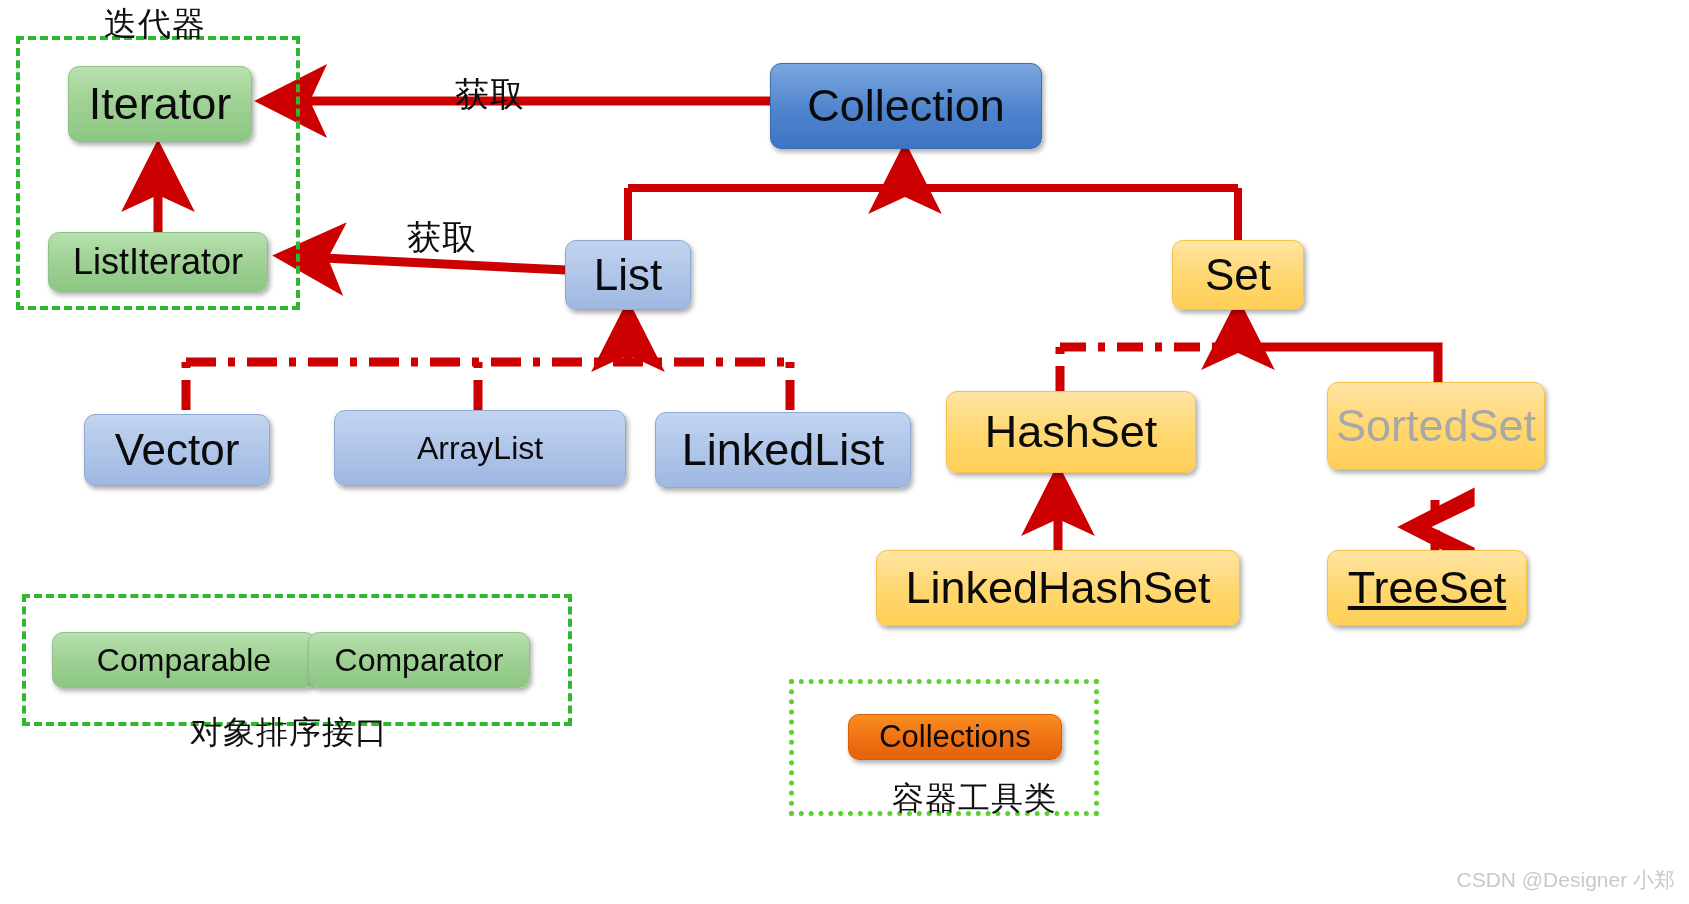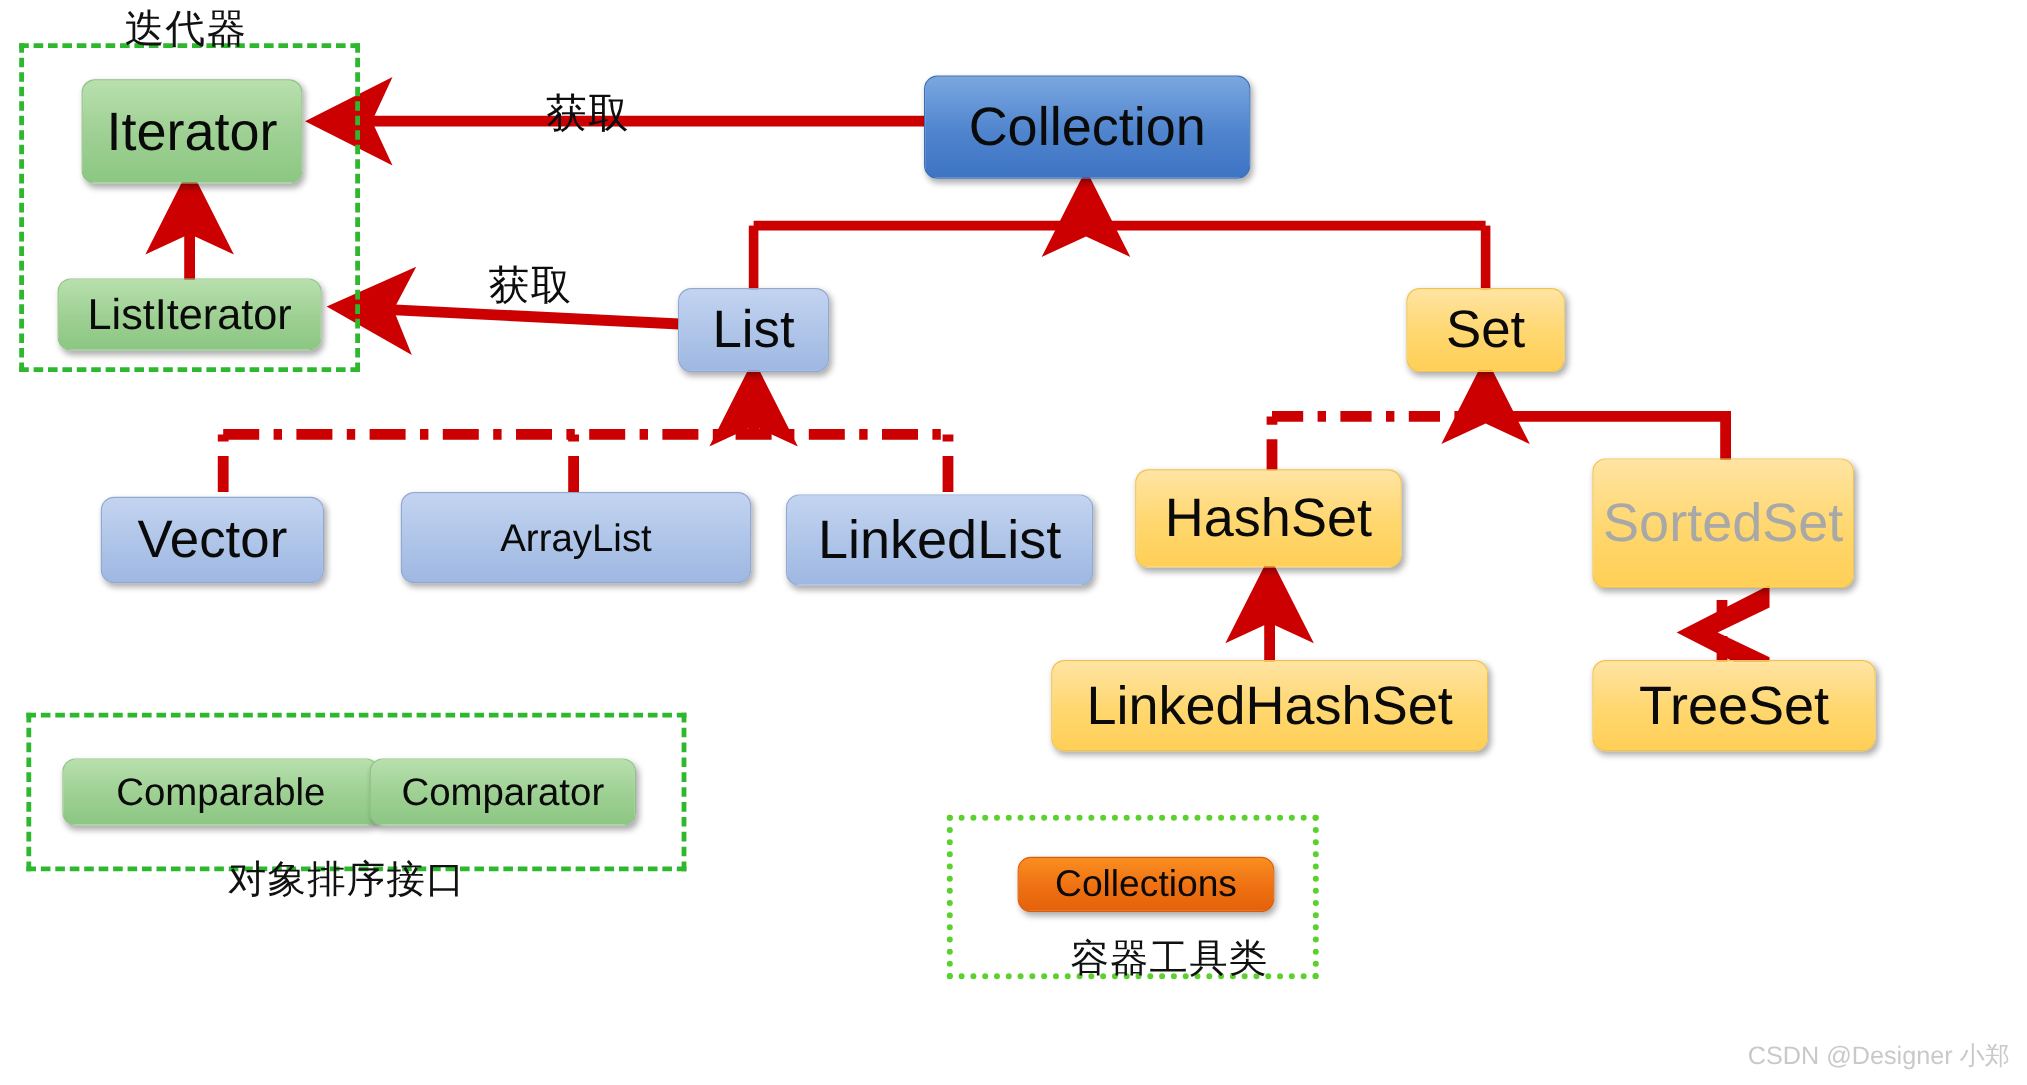--- a/index.html
+++ b/index.html
@@ -157,21 +157,21 @@
 
   <div class="group-frame frame-dashed" style="left:22px; top:594px; width:550px; height:132px;"></div>
   <div class="group-label" style="left:190px; top:711px; font-size:32px;">对象排序接口</div>
 
   <div class="group-frame frame-dotted" style="left:789px; top:679px; width:310px; height:137px;"></div>
   <div class="group-label" style="left:880px; top:777px; font-size:32px;margin-left:12px;">容器工具类</div>
 
   <div class="edge-label" style="left:455px; top:72px; font-size:34px;">获取</div>
   <div class="edge-label" style="left:407px; top:215px; font-size:34px;">获取</div>
 
-  <div class="node n-green" style="left:68px; top:66px; width:184px; height:87px; font-size:45px;">
+  <div class="node n-green" style="left:68px; top:66px; width:184px; height:76px; font-size:45px;">
     <span>Iterator</span>
   </div>
 
   <div class="node n-green" style="left:48px; top:232px; width:220px; height:60px; font-size:36px;">
     <span>ListIterator</span>
   </div>
 
   <div class="node n-blue-dark" style="left:770px; top:63px; width:272px; height:86px; font-size:45px;">
     <span>Collection</span>
   </div>
@@ -189,33 +189,33 @@
   </div>
 
   <div class="node n-blue-light" style="left:334px; top:410px; width:292px; height:76px; font-size:32px;">
     <span>ArrayList</span>
   </div>
 
   <div class="node n-blue-light" style="left:655px; top:412px; width:256px; height:76px; font-size:45px;">
     <span>LinkedList</span>
   </div>
 
-  <div class="node n-yellow" style="left:946px; top:391px; width:222px; height:82px; font-size:45px;">
+  <div class="node n-yellow" style="left:946px; top:391px; width:250px; height:82px; font-size:45px;">
     <span>HashSet</span>
   </div>
 
-  <div class="node n-yellow muted-text" style="left:1327px; top:382px; width:218px; height:108px; font-size:45px;">
+  <div class="node n-yellow muted-text" style="left:1327px; top:382px; width:218px; height:88px; font-size:45px;">
     <span>SortedSet</span>
   </div>
 
   <div class="node n-yellow" style="left:876px; top:550px; width:364px; height:76px; font-size:45px;">
     <span>LinkedHashSet</span>
   </div>
 
-  <div class="node n-yellow" style="left:1327px; top:550px; width:236px; height:76px; font-size:45px;">
+  <div class="node n-yellow" style="left:1327px; top:550px; width:200px; height:76px; font-size:45px;text-decoration:underline;">
     <span>TreeSet</span>
   </div>
 
   <div class="node n-green" style="left:52px; top:632px; width:264px; height:56px; font-size:32px;">
     <span>Comparable</span>
   </div>
 
   <div class="node n-green" style="left:308px; top:632px; width:222px; height:56px; font-size:32px;">
     <span>Comparator</span>
   </div>

